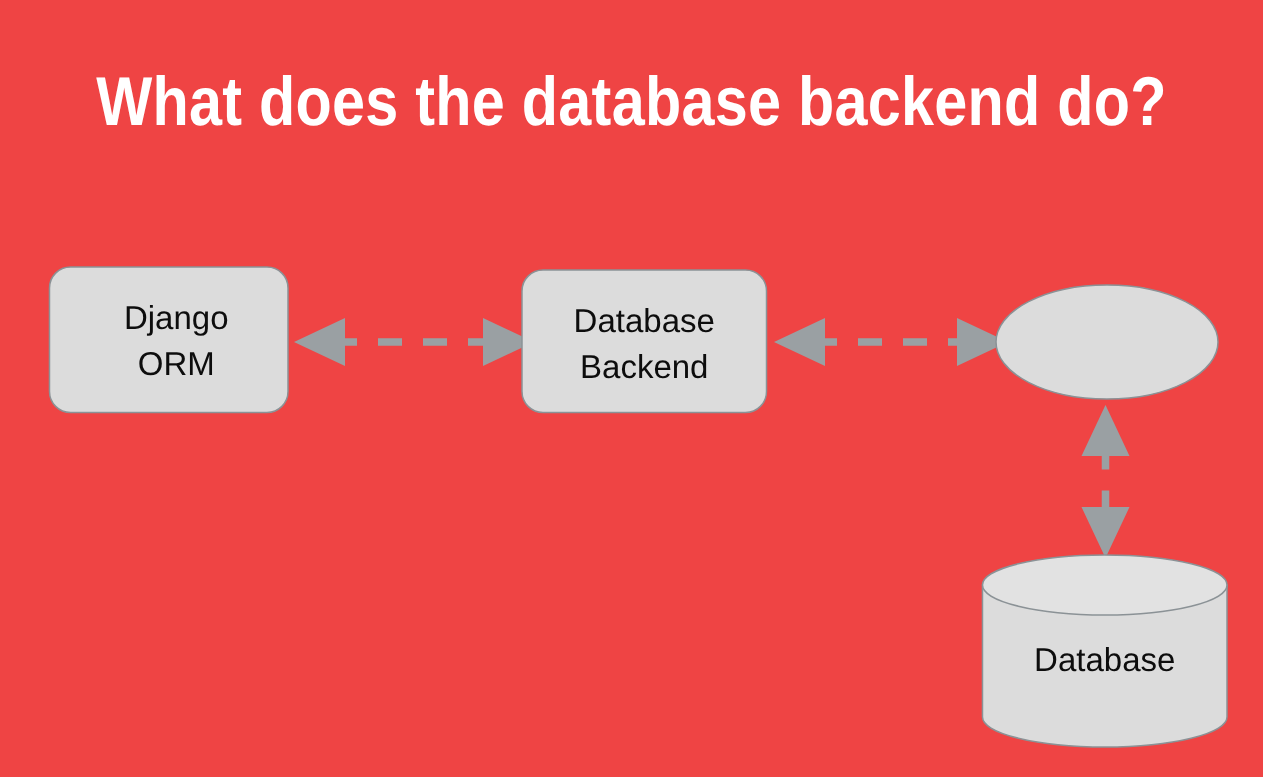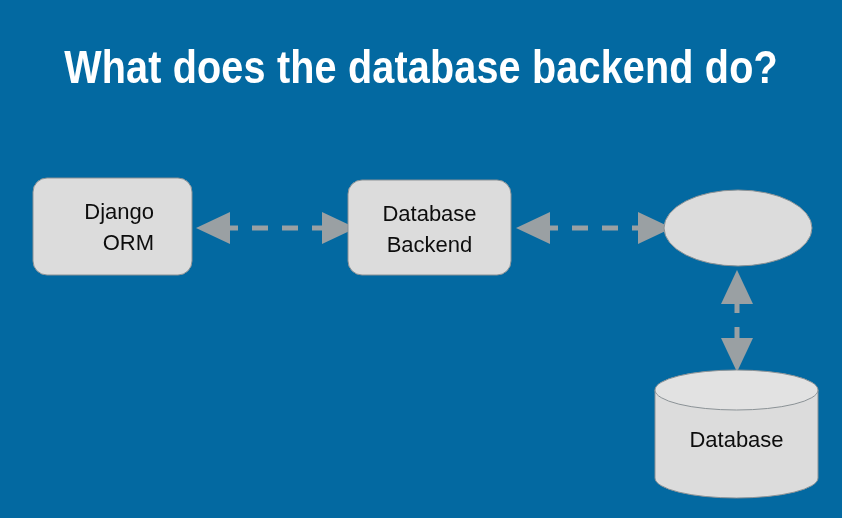--- a/index.html
+++ b/index.html
@@ -4,21 +4,21 @@
 <style>
   html, body {
     margin: 0;
     padding: 0;
     background: #323f4a;
   }
   #slide {
     position: relative;
     width: 842px;
     height: 518px;
-    background: #0369a1;
+    background: #ef4444;
     overflow: hidden;
     font-family: "Liberation Sans", sans-serif;
   }
 
   
   #title {
     position: absolute;
     left: 0;
     top: 38px;
     width: 842px;
@@ -47,21 +47,21 @@
   .node-label {
     position: absolute;
     color: #0d0d0d;
     font-family: "Liberation Sans", sans-serif;
     font-size: 22px;
     line-height: 31px;
     text-align: center;
     white-space: pre-line;
     pointer-events: none;
   }
-  #label-django-orm       { left: 19px;  top: 196px; width: 135px; text-align: right; }
+  #label-django-orm       { left: 50px;  top: 196px; width: 135px; }
   #label-database-backend { left: 348px; top: 198px; width: 163px; }
   #label-drivers          { left: 664px; top: 212px; width: 148px; }
   #label-database         { left: 655px; top: 424px; width: 163px; }
 </style>
 </head>
 <body>
 
 <div id="slide">
 
   <div id="title">What does the database backend do?</div>

